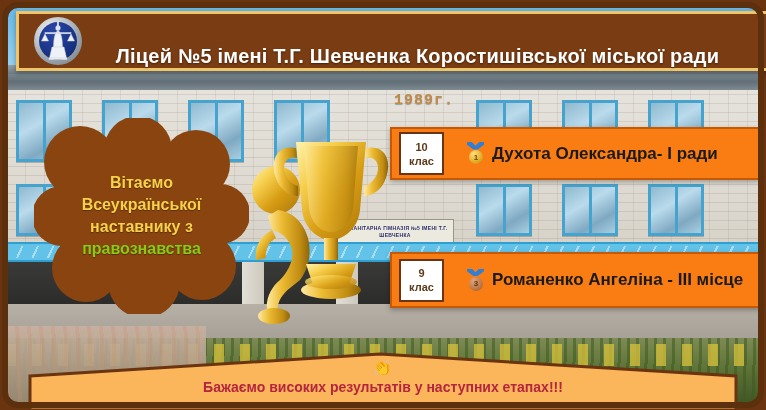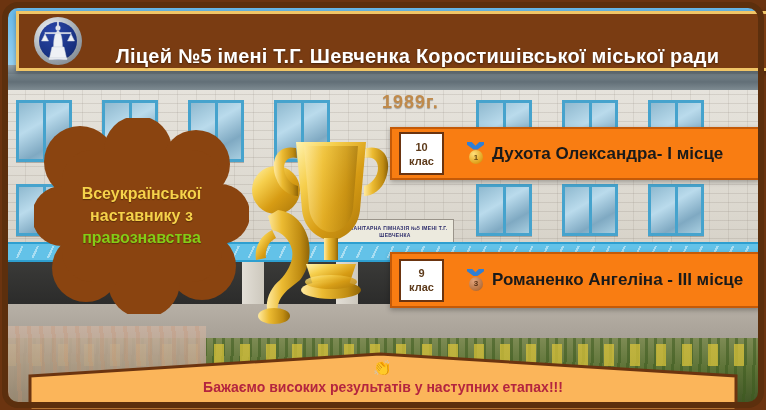--- a/index.html
+++ b/index.html
@@ -92,23 +92,23 @@
     position:absolute;
     background:linear-gradient(150deg,#8fb9cf 0%,#badbec 38%,#7fa9c2 72%,#a8cee0 100%);
     border:3px solid #46a3cd;
     box-shadow:0 1px 0 rgba(0,0,0,.22);
   }
   .win i{
     position:absolute; left:50%; top:0; bottom:0; width:3px; margin-left:-1px;
     background:#46a3cd;
   }
   .year{
-    position:absolute; left:376px; top:88px;
-    font-family:Liberation Sans, sans-serif;
-    font-size:18px; font-weight:bold; color:#c08a4a; letter-spacing:1px;
+    position:absolute; left:388px; top:88px;
+    font-family:Liberation Mono, monospace;
+    font-size:15px; font-weight:bold; color:#c08a4a; letter-spacing:1px;
     text-shadow:0 1px 1px rgba(0,0,0,.3);
   }
   .signplate{
     position:absolute; left:330px; top:215px; width:118px; height:26px;
     background:#eceade; border:1px solid #9a948a;
     font-size:5px; line-height:7px; color:#2b2b6a; text-align:center;
     padding-top:5px; font-weight:bold; letter-spacing:.3px;
   }
 
   
@@ -359,37 +359,38 @@
         <circle cx="162" cy="46" r="34"></circle>
         <circle cx="186" cy="96" r="30"></circle>
         <circle cx="168" cy="148" r="34"></circle>
         <circle cx="110" cy="164" r="36"></circle>
         <circle cx="52" cy="150" r="34"></circle>
         <circle cx="28" cy="98" r="30"></circle>
         <rect x="28" y="32" width="160" height="132" rx="30"></rect>
       </g>
     </svg>
     <div class="txt">
+      <div>Вітаємо</div>
       <div>Всеукраїнської</div>
       <div>наставнику з</div>
       <div class="w">правознавства</div>
     </div>
   </div>
 
   <div class="banner" id="banner1">
     <div class="klass">
       <span class="num">10</span>
       <span>клас</span>
     </div>
     <div class="bname">
       <span class="medal gold">
         <span class="rib"></span>
         <span class="coin">1</span>
       </span>
-      <span>Духота Олександра- I місце</span>
+      <span>Духота Олександра- I ради</span>
     </div>
   </div>
 
   <div class="banner" id="banner2">
     <div class="klass">
       <span class="num">9</span>
       <span>клас</span>
     </div>
     <div class="bname">
       <span class="medal bronze">

